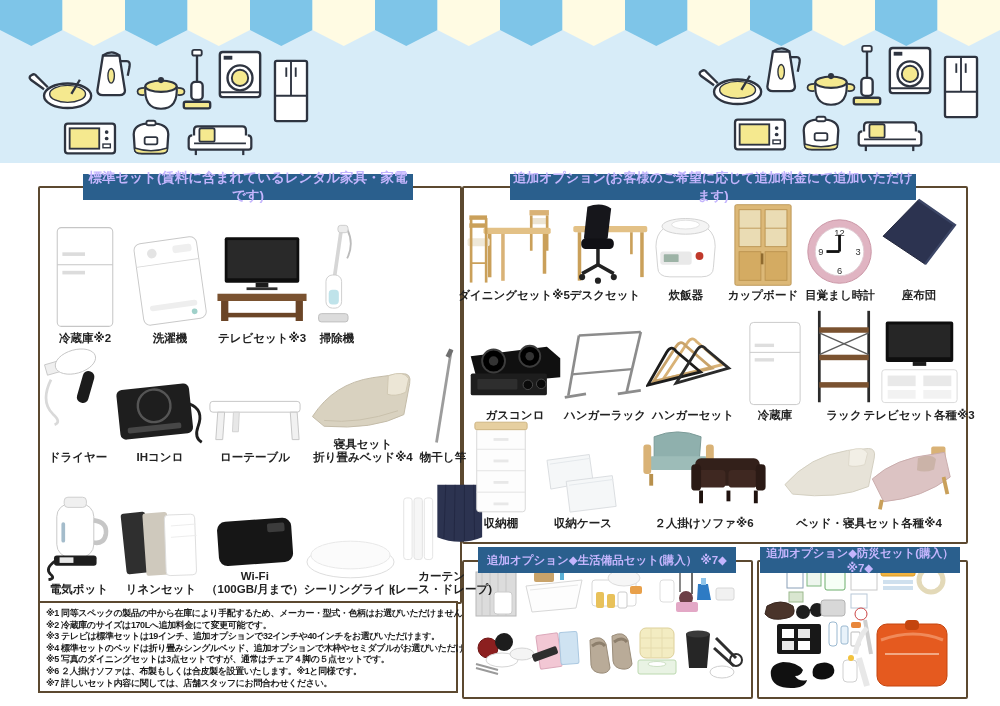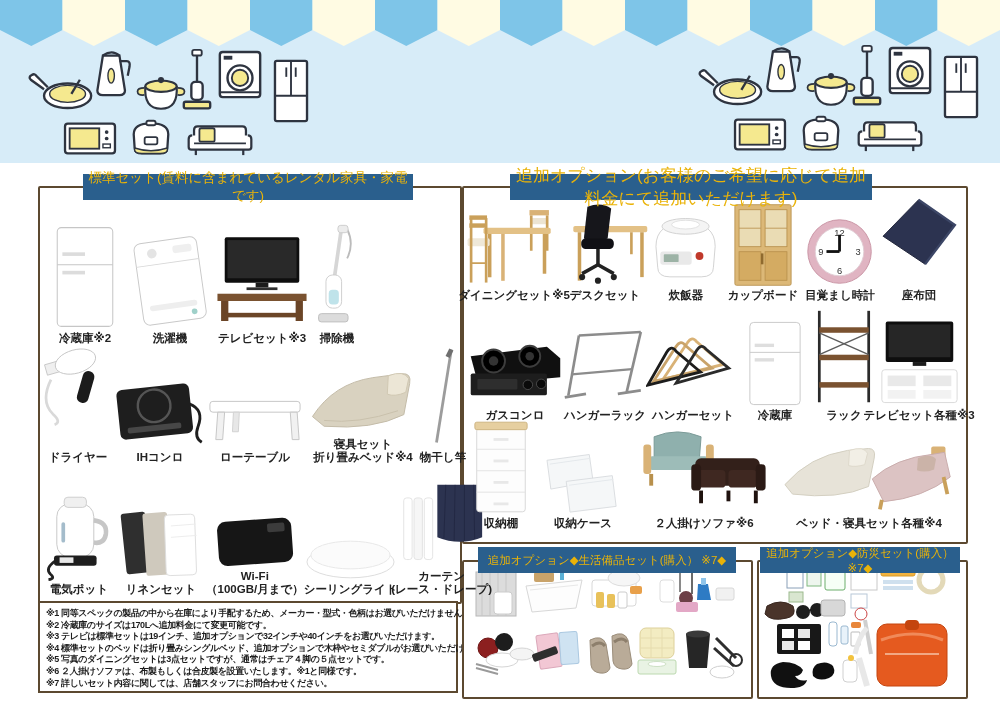--- a/index.html
+++ b/index.html
@@ -10,21 +10,21 @@
   .cluster{position:absolute;width:290px;height:112px;}
   .cluster .ic{position:absolute;}
   
   .title-box{position:absolute;left:335px;top:76px;width:332px;height:74px;}
   .title-box .txt{position:absolute;left:0;top:12px;width:100%;text-align:center;font-weight:bold;color:#1d1d1d;}
   .title-line1{font-size:17px;letter-spacing:1px;}
   .title-line2{font-size:19px;letter-spacing:0.5px;}
   .title-note{font-size:12px;}
   
   .secbox{position:absolute;background:#fff;border:2px solid #5C4930;border-radius:2px;}
-  .banner{position:absolute;background:#2A5F8D;color:#eab308;font-weight:normal;text-align:center;
+  .banner{position:absolute;background:#2A5F8D;color:#c4b5fd;font-weight:bold;text-align:center;
           display:flex;align-items:center;justify-content:center;z-index:5;}
   
   .row{position:absolute;display:flex;align-items:flex-end;z-index:2;}
   .cell{display:flex;flex-direction:column;justify-content:flex-end;align-items:center;}
   .ph{display:flex;justify-content:center;margin-bottom:2px;}
   .cap{font-size:11.5px;font-weight:bold;text-align:center;line-height:13px;white-space:nowrap;}
   .cap span{display:block;}
   
   .notes{position:absolute;left:38px;top:601px;width:420px;height:92px;background:#fff;
          border:2px solid #5C4930;padding:5px 6px;box-sizing:border-box;}
@@ -376,21 +376,21 @@
           </svg>
       </div>
       <div class="cap">
           <span>カーテン</span>
           <span>(レース・ドレープ)</span>
         </div>
     </div>
   </div>
 
   <div class="secbox" style="left:462px;top:186px;width:502px;height:354px;"></div>
-  <div class="banner" style="left:510px;top:174px;width:362px;height:26px;font-size:17px;">追加オプション(お客様のご希望に応じて追加料金にて追加いただけます)</div>
+  <div class="banner" style="left:510px;top:174px;width:406px;height:26px;font-size:13px;">追加オプション(お客様のご希望に応じて追加料金にて追加いただけます)</div>
 
   <div class="row" style="left:466px;top:198px;width:494px;height:104px;">
     <div class="cell" style="width:96px;">
       <div class="ph">
         <svg width="94" height="84" viewBox="0 0 105 95">
             <g stroke="#caa05a" stroke-width="3">
               <rect x="70" y="8" width="22" height="6" fill="#d9b276" stroke="none"></rect>
               <rect x="71" y="17" width="20" height="7" fill="#ece4d2" stroke="none"></rect>
               <line x1="72" y1="14" x2="72" y2="54"></line>
               <line x1="90" y1="14" x2="90" y2="54"></line>

